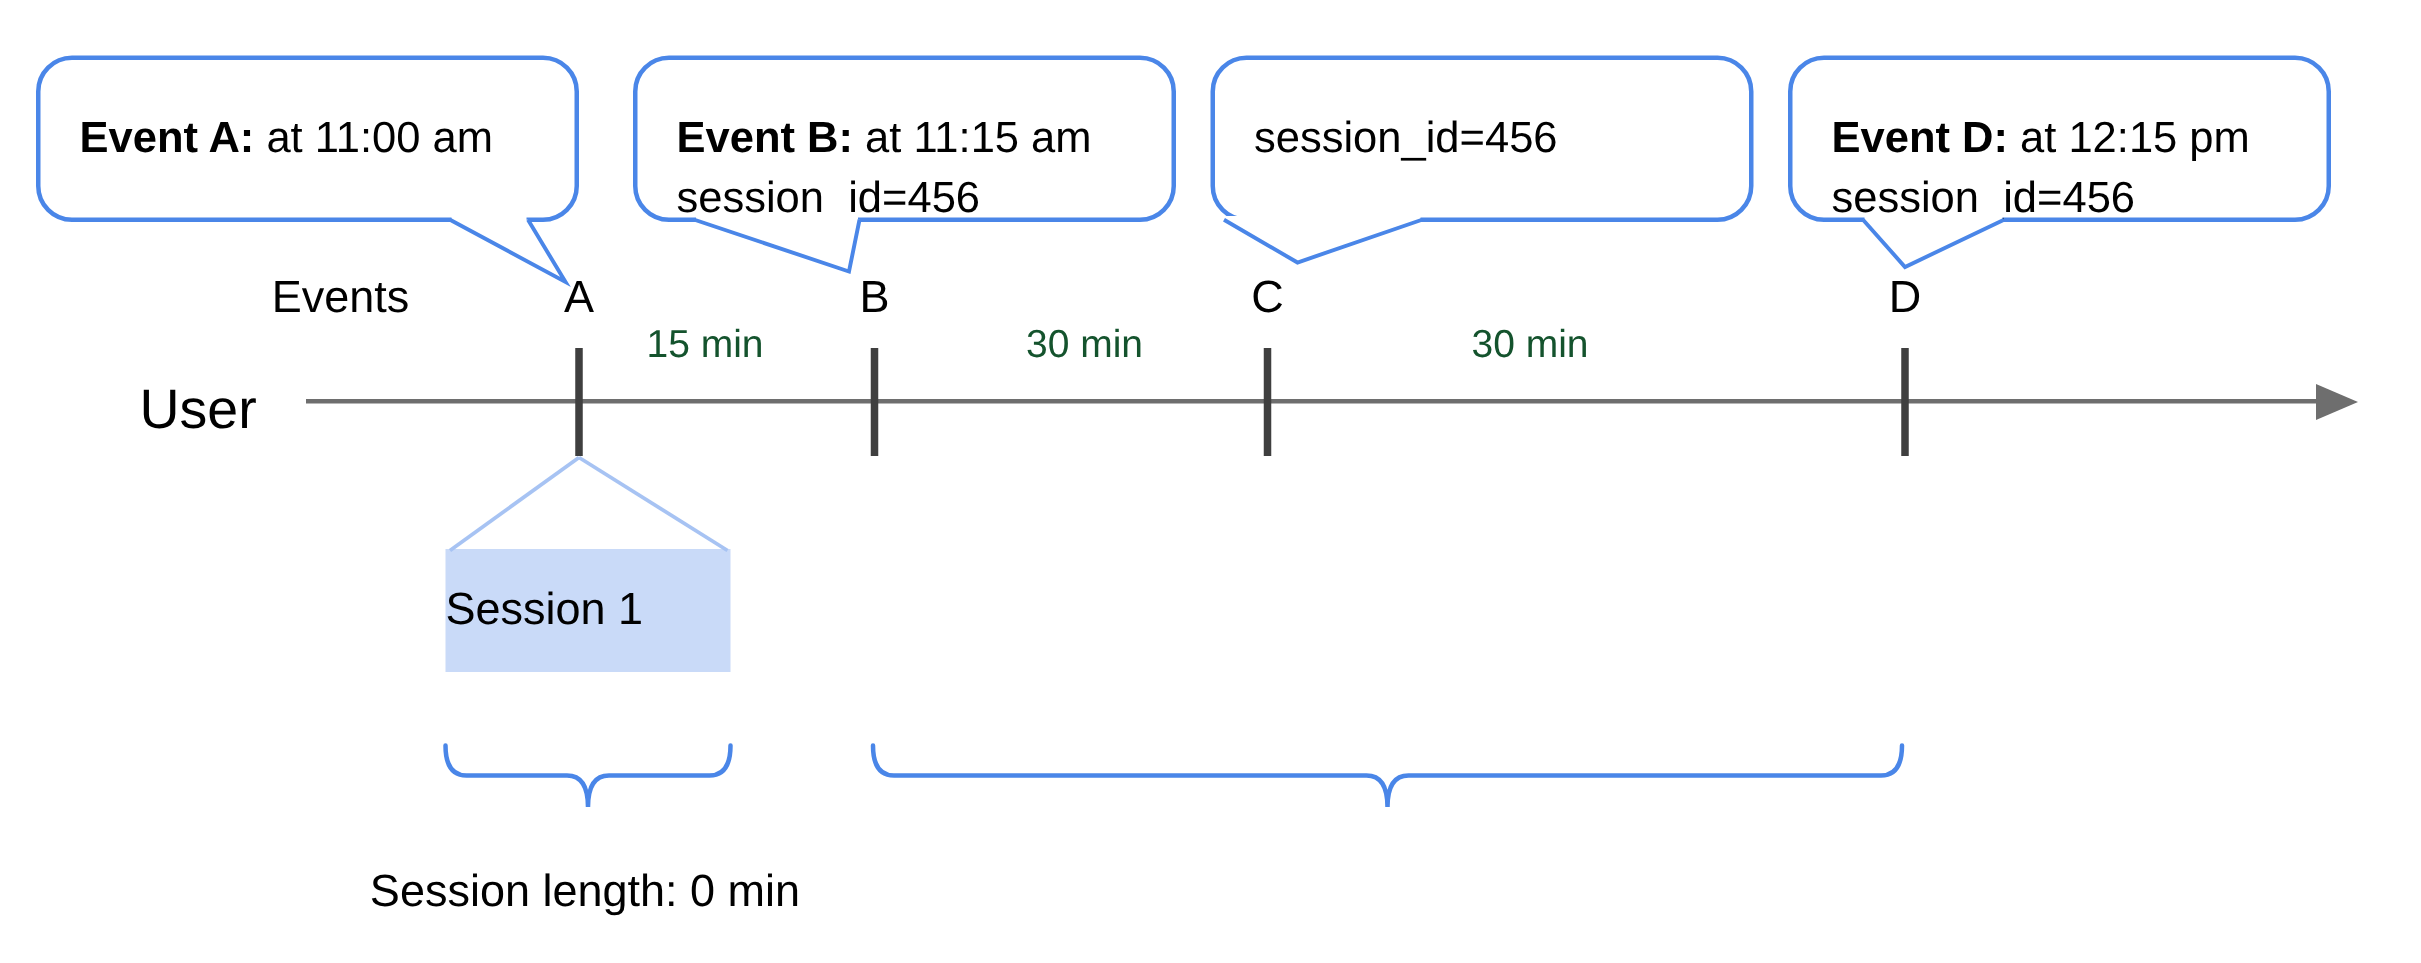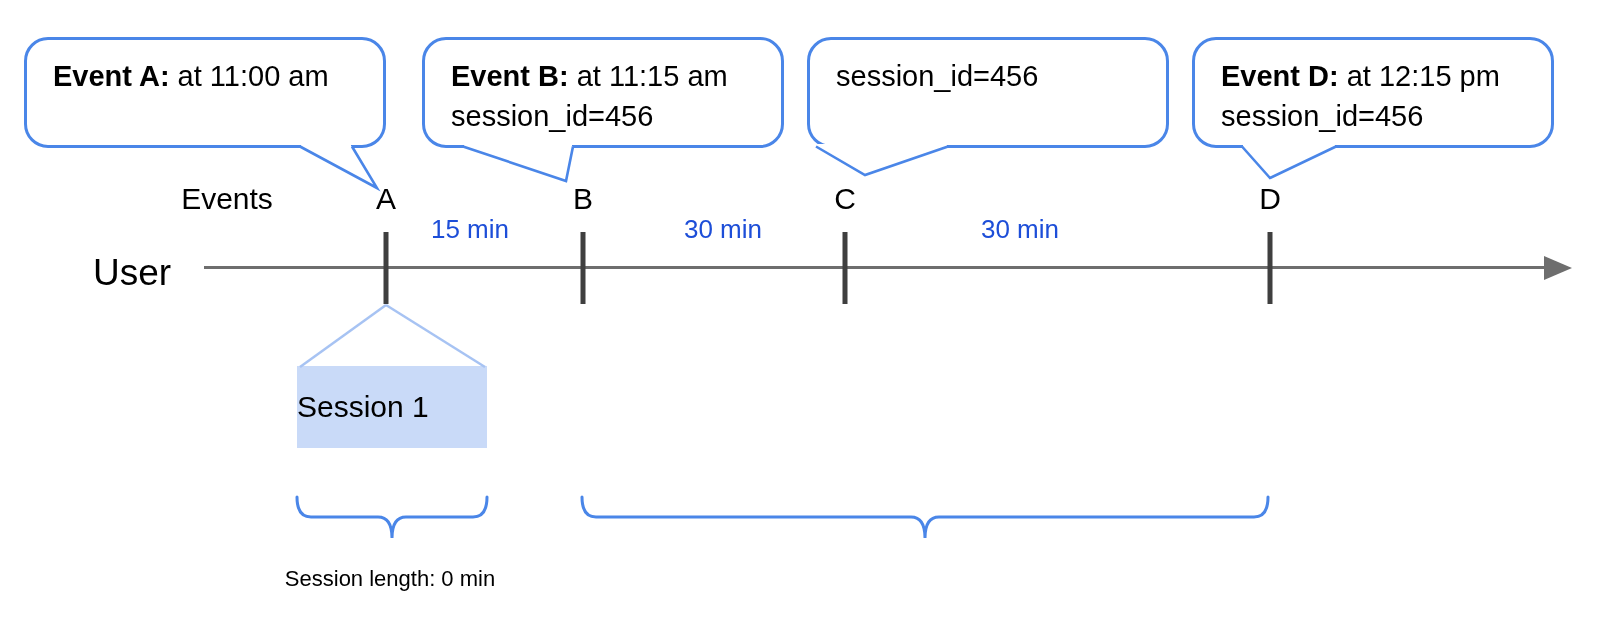--- a/index.html
+++ b/index.html
@@ -6,36 +6,36 @@
   html,body{margin:0;padding:0;background:#fff;}
   .canvas{
     position:relative;width:1614px;height:642px;background:#ffffff;overflow:hidden;
     font-family:"Liberation Sans",sans-serif;color:#000;
   }
   
   .bubble{
     position:absolute;box-sizing:border-box;
     width:362px;height:111px;top:37px;
     border:3px solid #4a86e8;border-radius:24px;
-    background:#fff;padding:16px 10px 0 26px;
+    background:#fff;padding:32px 10px 0 26px;
     font-size:29px;line-height:40px;white-space:nowrap;
   }
   .bubble b{font-weight:bold;}
   .event-letter{position:absolute;top:182px;font-size:30px;transform:translateX(-50%);}
   .events-label{position:absolute;top:182px;font-size:30px;transform:translateX(-50%);}
   .user-label{position:absolute;top:252px;left:93px;font-size:37px;}
   
-  .interval{position:absolute;top:214px;font-size:26px;transform:translateX(-50%);color:#1d4ed8;}
+  .interval{position:absolute;top:214px;font-size:26px;transform:translateX(-50%);color:#14532d;}
   
   .session{
     position:absolute;top:366px;height:82px;background:#c9daf8;
     display:flex;align-items:center;font-size:30px;
   }
   
-  .length-label{position:absolute;top:566px;font-size:22px;transform:translateX(-50%);}
+  .length-label{position:absolute;top:578px;font-size:30px;transform:translateX(-50%);}
   .overlay{position:absolute;left:0;top:0;pointer-events:none;}
 </style>
 </head>
 <body>
 
 <div class="canvas">
 
   <div class="bubble" style="left:24px">
     <div><b>Event A:</b><span> at 11:00 am</span></div>
   </div>

